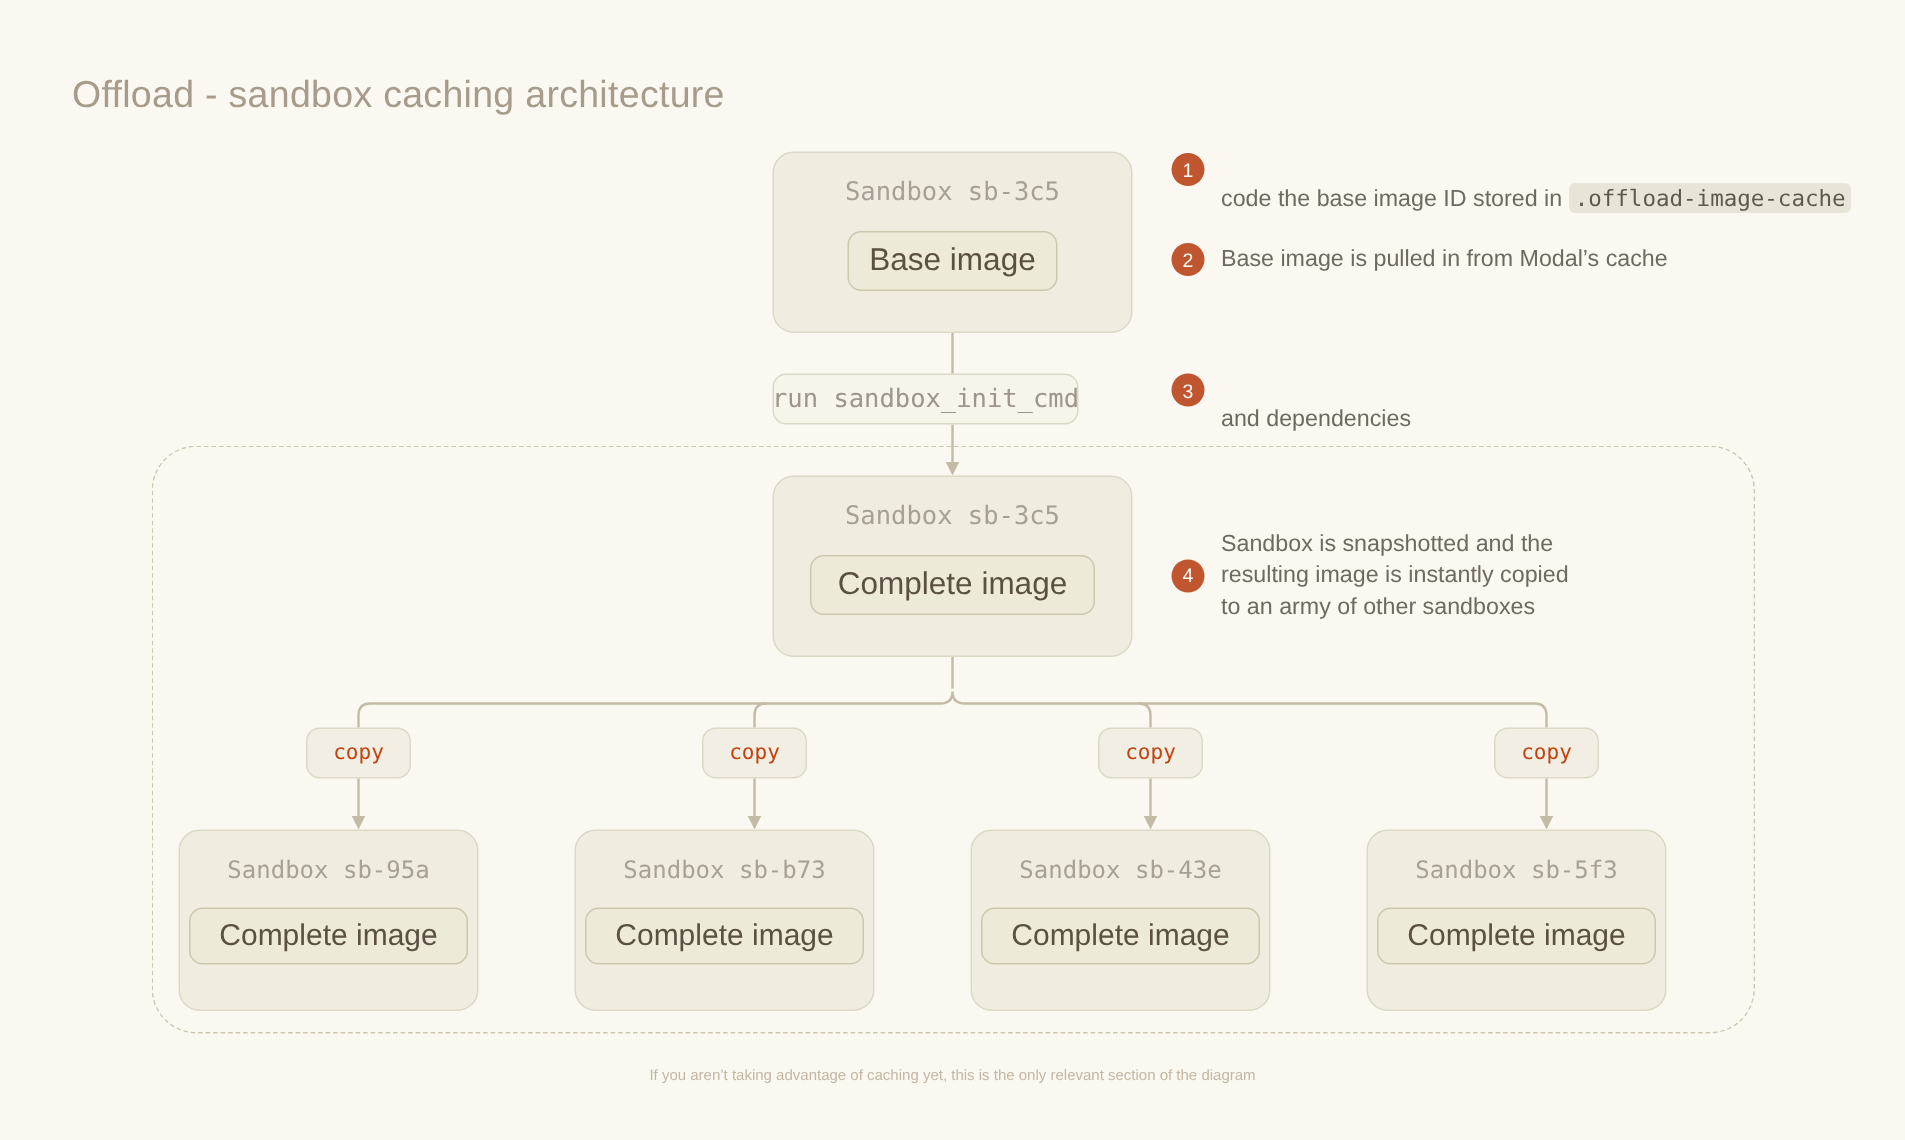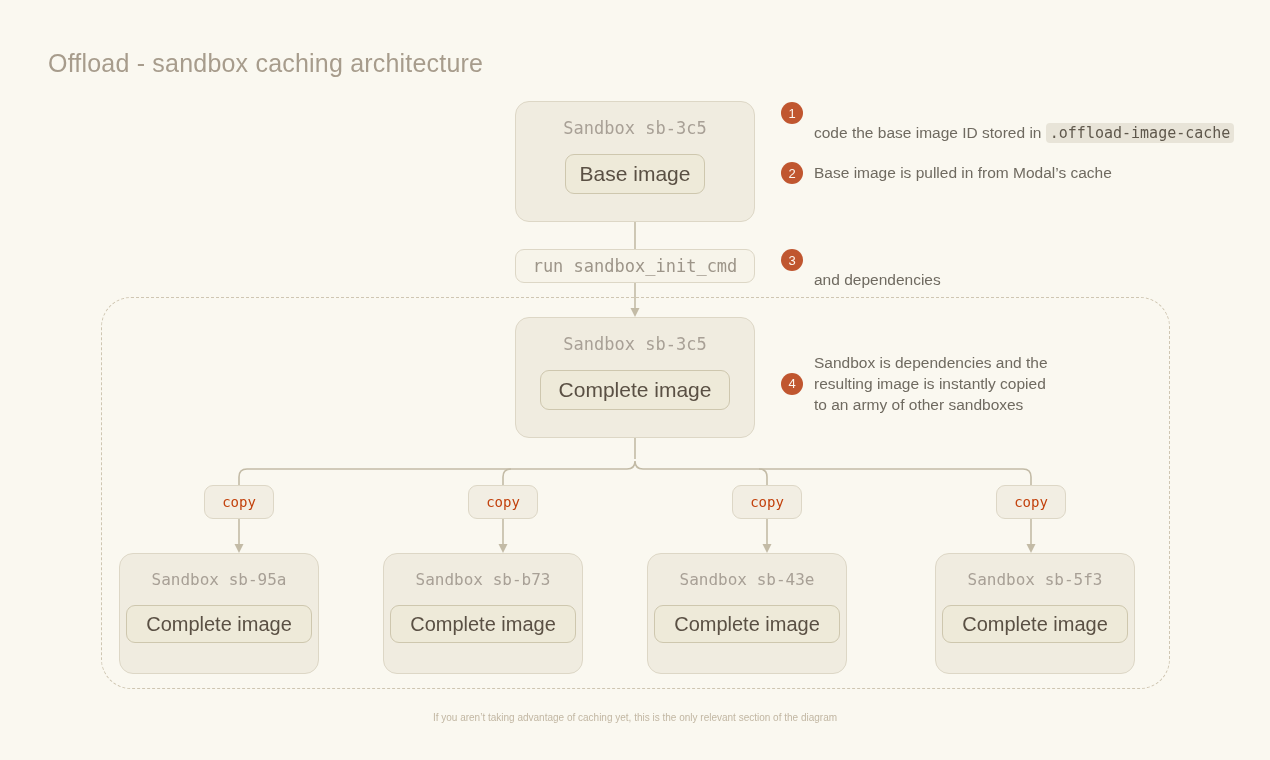--- a/index.html
+++ b/index.html
@@ -94,27 +94,27 @@
 
   
   .sandbox-leaf { top: 553px; width: 200px; height: 121px; }
   .sandbox-leaf .sandbox-label { font-size: 16px; margin-top: 16px; }
   .sandbox-leaf .image-chip {
     margin-top: 16px; width: 186px; height: 38px; font-size: 20px;
   }
   #sandbox-leaf-0 { left: 119px; }
   #sandbox-leaf-1 { left: 383px; }
   #sandbox-leaf-2 { left: 647px; }
-  #sandbox-leaf-3 { left: 911px; margin-left: 24px; }
+  #sandbox-leaf-3 { left: 911px; }
 
   
   .cmd-pill {
     position: absolute;
     left: 515px; top: 249px;
-    width: 240px; height: 34px;
+    width: 204px; height: 34px;
     box-sizing: border-box;
     background: #f7f4ea;
     border: 1px solid #ddd7c6;
     border-radius: 9px;
     display: flex; align-items: center; justify-content: center;
     font-family: "DejaVu Sans Mono", monospace;
     font-size: 17px;
     color: #9d9589;
     white-space: nowrap;
   }
@@ -276,19 +276,19 @@
   <div class="step-badge">3</div>
   <div class="step-text">
     <br>
     <span>and dependencies</span>
   </div>
 </div>
 
 <div class="step" id="step-4">
   <div class="step-badge">4</div>
   <div class="step-text">
-    <span>Sandbox is dependencies and the</span><br>
+    <span>Sandbox is snapshotted and the</span><br>
     <span>resulting image is instantly copied</span><br>
     <span>to an army of other sandboxes</span>
   </div>
 </div>
 
 <div class="footer-note">If you aren’t taking advantage of caching yet, this is the only relevant section of the diagram</div>
 
 </body></html>

